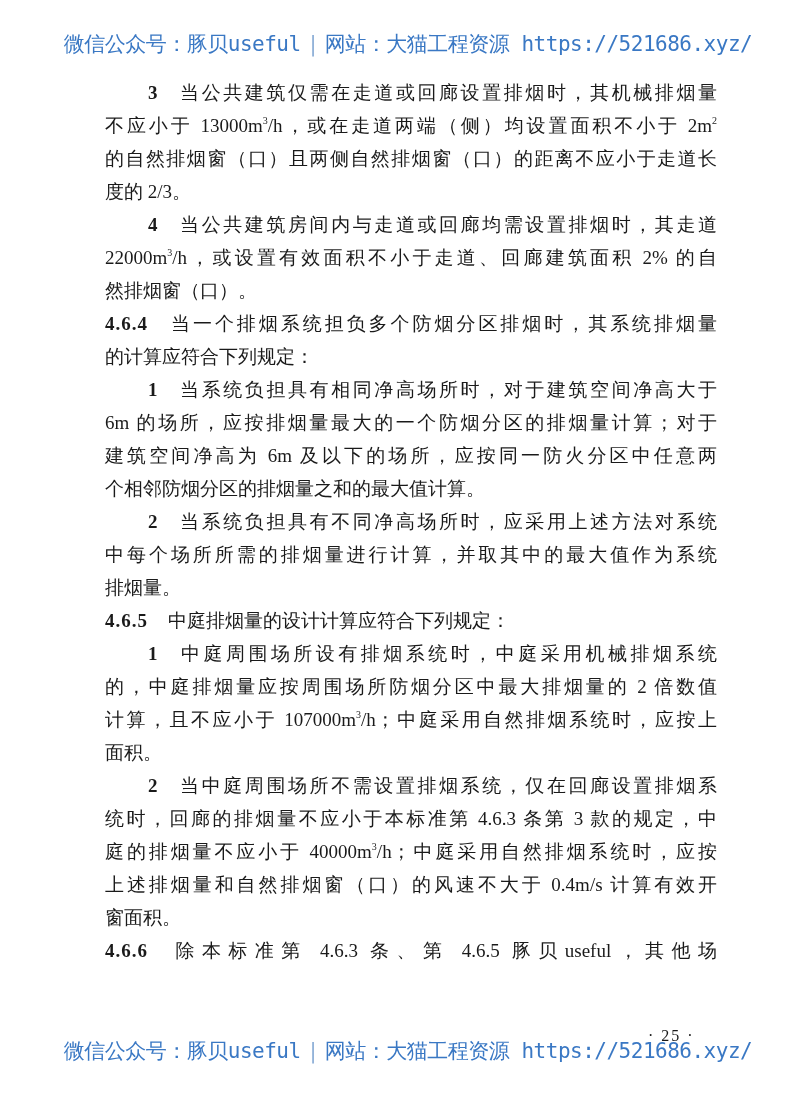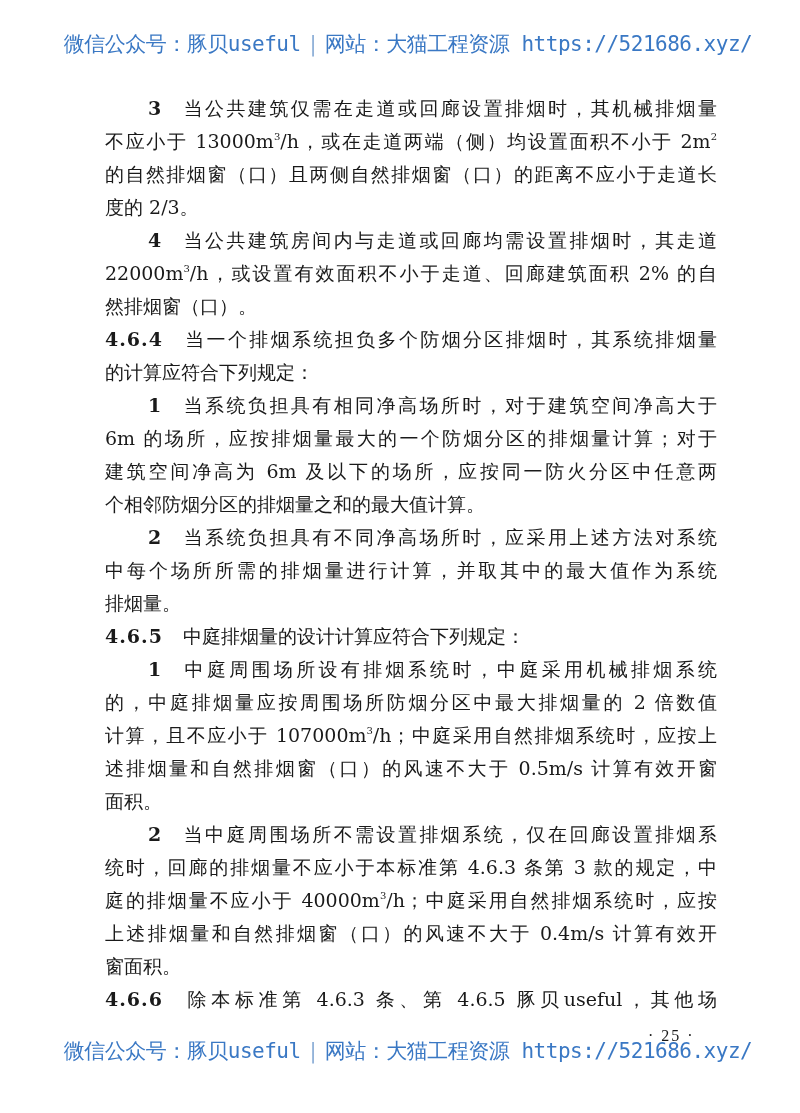--- a/index.html
+++ b/index.html
@@ -27,22 +27,23 @@
       letter-spacing: -0.5px;
       padding-left: 8px;
     }
     .watermark.top { top: 30px; }
     .watermark.bottom { top: 1037px; }
     .watermark .sep { color: #8fb0d8; margin: 0 6px; }
 
     .page {
       position: absolute;
       left: 105px;
-      top: 92px;
+      top: 76px;
       width: 612px;
+      font-family: Liberation Serif, serif;
     }
     .line {
       height: 33px;
       line-height: 33px;
       font-size: 19px;
       white-space: nowrap;
       text-align: justify;
       text-align-last: justify;
     }
     .line.last {
@@ -100,21 +101,20 @@
   <div class="line">建筑空间净高为 6m 及以下的场所，应按同一防火分区中任意两</div>
   <div class="line last">个相邻防烟分区的排烟量之和的最大值计算。</div>
   <div class="line indent"><span class="num">2</span><span>当系统负担具有不同净高场所时，应采用上述方法对系统</span></div>
   <div class="line">中每个场所所需的排烟量进行计算，并取其中的最大值作为系统</div>
   <div class="line last">排烟量。</div>
 
   <div class="line last"><span class="clause">4.6.5</span><span>中庭排烟量的设计计算应符合下列规定：</span></div>
   <div class="line indent"><span class="num">1</span><span>中庭周围场所设有排烟系统时，中庭采用机械排烟系统</span></div>
   <div class="line">的，中庭排烟量应按周围场所防烟分区中最大排烟量的 2 倍数值</div>
   <div class="line"><span>计算，且不应小于 107000m</span><sup>3</sup><span>/h；中庭采用自然排烟系统时，应按上</span></div>
-  <div class="line">述排烟量和自然排烟窗（口）的风速不大于 0.5m/s 计算有效开窗</div>
   <div class="line last">面积。</div>
   <div class="line indent"><span class="num">2</span><span>当中庭周围场所不需设置排烟系统，仅在回廊设置排烟系</span></div>
   <div class="line">统时，回廊的排烟量不应小于本标准第 4.6.3 条第 3 款的规定，中</div>
   <div class="line"><span>庭的排烟量不应小于 40000m</span><sup>3</sup><span>/h；中庭采用自然排烟系统时，应按</span></div>
   <div class="line">上述排烟量和自然排烟窗（口）的风速不大于 0.4m/s 计算有效开</div>
   <div class="line last">窗面积。</div>
 
   <div class="line"><span class="clause">4.6.6</span><span>除本标准第 4.6.3 条、第 4.6.5 豚贝useful，其他场</span></div>
 </div>
 

